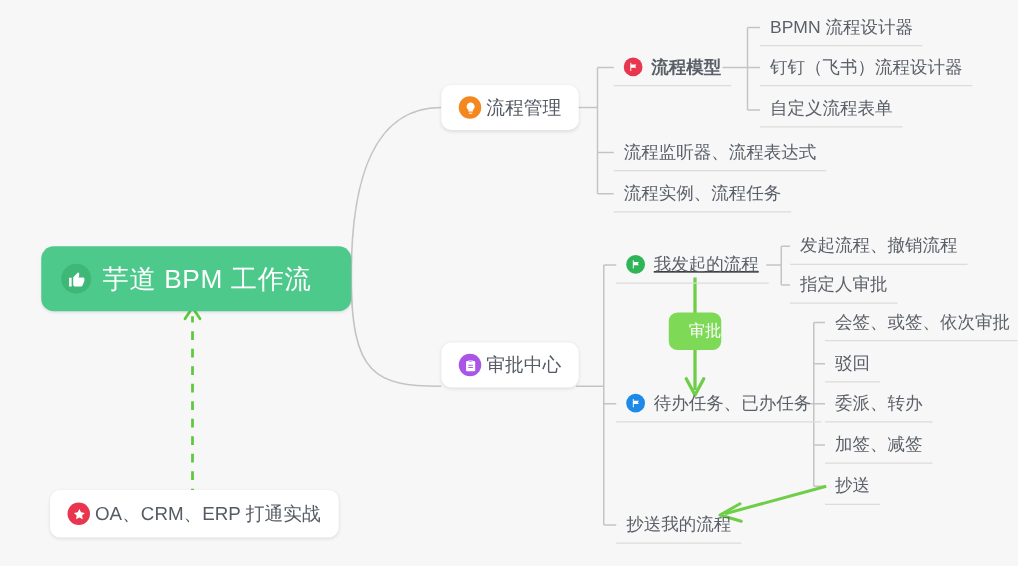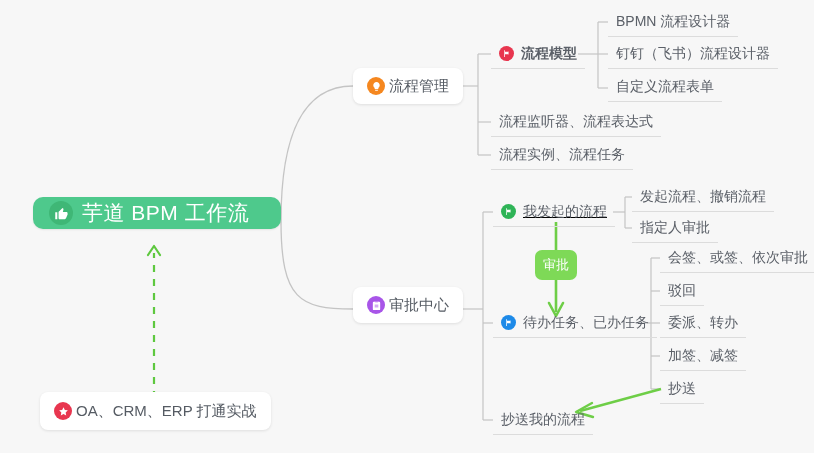--- a/index.html
+++ b/index.html
@@ -10,21 +10,21 @@
     overflow:hidden;
     position:relative;
   }
   #canvas{position:absolute;left:0;top:0;width:814px;height:453px;}
   svg.links{position:absolute;left:0;top:0;width:814px;height:453px;pointer-events:none;}
 
   .node{position:absolute;box-sizing:border-box;display:flex;align-items:center;}
 
   
   .root{
-    left:33px;top:197px;width:248px;height:32px;
+    left:33px;top:197px;width:248px;height:52px;
     background:#4ec98c;border-radius:10px;
     box-shadow:0 1px 2px rgba(0,0,0,0.08);
     padding:0 16px;gap:9px;
   }
   .root .label{color:#ffffff;font-size:21px;letter-spacing:.5px;white-space:nowrap;}
 
   
   .card{
     background:#ffffff;border-radius:8px;
     box-shadow:0 1px 3px rgba(0,0,0,0.10);
@@ -37,21 +37,21 @@
     height:30px;padding:0 8px;gap:7px;
     border-bottom:1px solid #dcdcdc;
     align-items:center;
   }
   .leaf .label{color:#5b6068;font-size:14px;white-space:nowrap;}
 
   
   .tag{
     left:535px;top:250px;width:42px;height:30px;
     background:#7ed957;border-radius:7px;
-    justify-content:center;
+    justify-content:flex-end;
   }
   .tag .label{color:#ffffff;font-size:13px;white-space:nowrap;}
 
   
   .icon{flex:0 0 auto;display:inline-flex;align-items:center;justify-content:center;}
   .icon-circle{border-radius:50%;display:inline-flex;align-items:center;justify-content:center;}
 
   .ic-thumb{width:24px;height:24px;background:#3fb776;}
   .ic-bulb{width:18px;height:18px;background:#f5871f;}
   .ic-clip{width:18px;height:18px;background:#a855e8;}
@@ -157,21 +157,21 @@
     <span class="label">自定义流程表单</span>
   </div>
 
   <div class="node leaf" style="left:491px;top:107px;justify-content:center;">
     <span class="label">流程监听器、流程表达式</span>
   </div>
   <div class="node leaf" style="left:491px;top:140px;">
     <span class="label">流程实例、流程任务</span>
   </div>
 
-  <div class="node card" style="left:353px;top:287px;">
+  <div class="node card" style="left:353px;top:274px;">
     <span class="icon icon-circle ic-clip">
       <svg width="11" height="11" viewBox="0 0 24 24" fill="#ffffff">
         <path d="M16 4h2a2 2 0 0 1 2 2v14a2 2 0 0 1-2 2H6a2 2 0 0 1-2-2V6a2 2 0 0 1 2-2h2V3h8v1zm-7 0v1h6V4H9zm-1 8h8v-1.6H8V12zm0 4h8v-1.6H8V16z"></path>
       </svg>
     </span>
     <span class="label">审批中心</span>
   </div>
 
   <div class="node leaf" style="left:493px;top:197px;text-decoration:underline;">
     <span class="icon icon-circle ic-flag-green">

